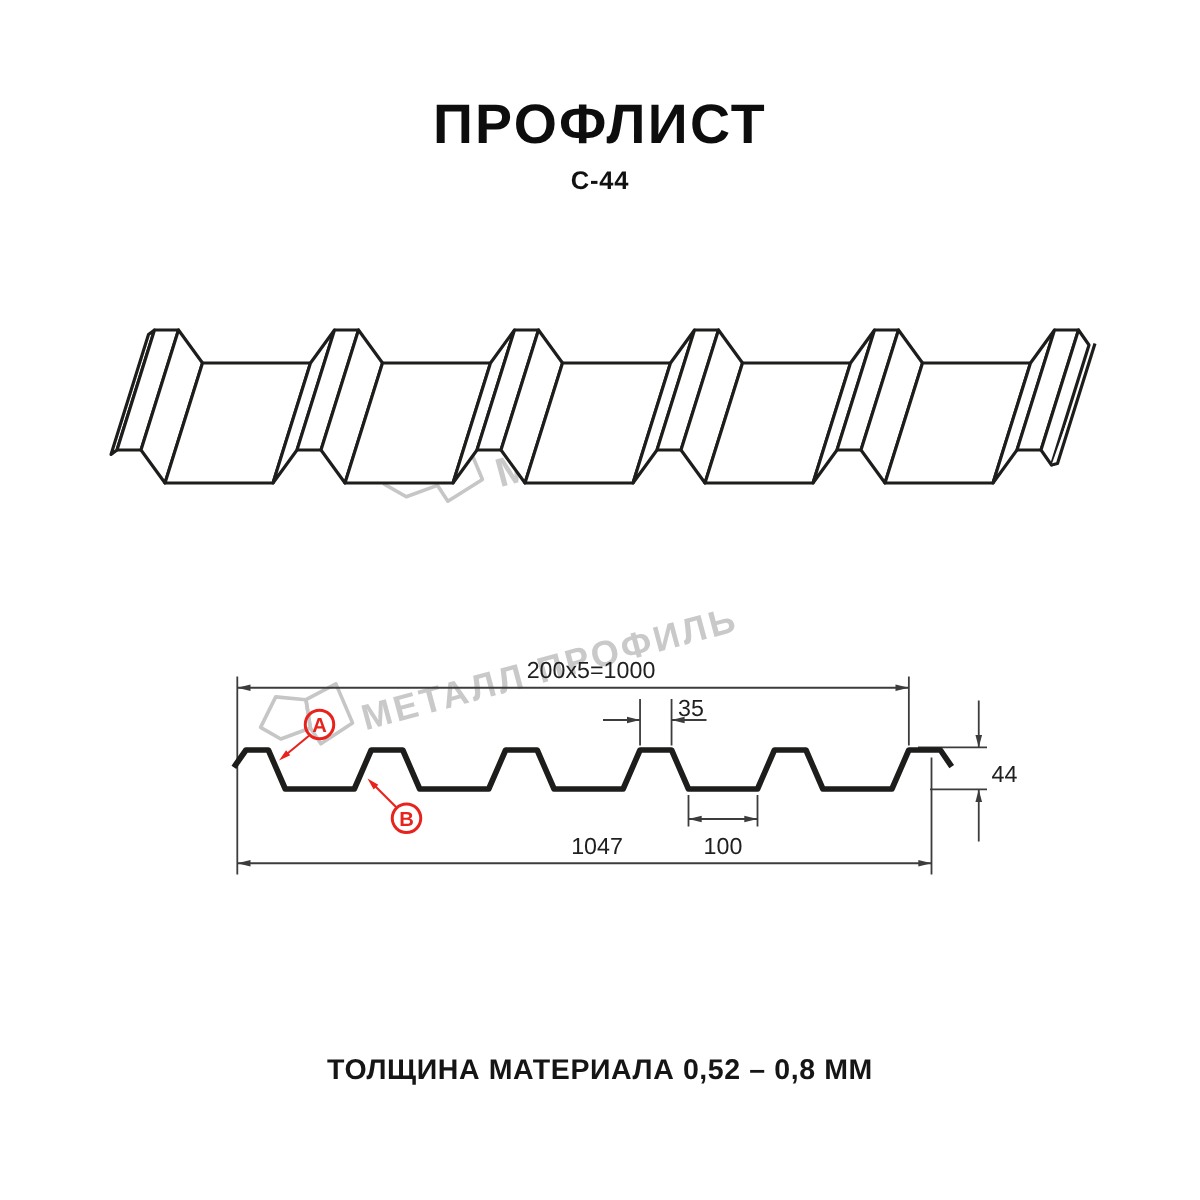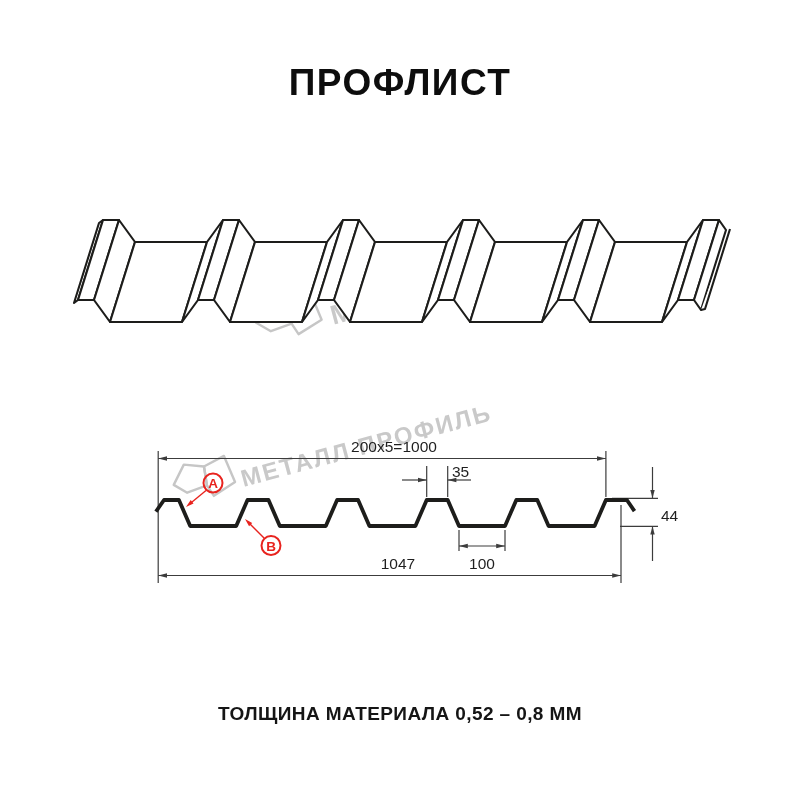--- a/index.html
+++ b/index.html
@@ -28,20 +28,21 @@
   .redletter{font-family:"Liberation Sans",sans-serif;font-size:13.5px;font-weight:700;
              fill:#e8231e;text-anchor:middle;}
   .logo{stroke:#c6c6c6;stroke-width:2.4;fill:none;stroke-linejoin:round;}
 </style>
 </head>
 <body>
 
 <div class="page">
 
   <div class="title">ПРОФЛИСТ</div>
+  <div class="subtitle">С-44</div>
 
   <svg class="layer wm-layer" viewBox="0 0 800 800">
     <g transform="translate(258,345) rotate(-15)">
       <g>
         <polygon class="logo" points="4,-22 20,-40 40,-33 38,-12 16,-10"></polygon>
         <polygon class="logo" points="40,-33 64,-38 68,-8 42,0 38,-12"></polygon>
       </g>
       <text class="wm-text" x="78" y="0">МЕТАЛЛ ПРОФИЛЬ</text>
     </g>
     <g transform="translate(176,505) rotate(-15)">

